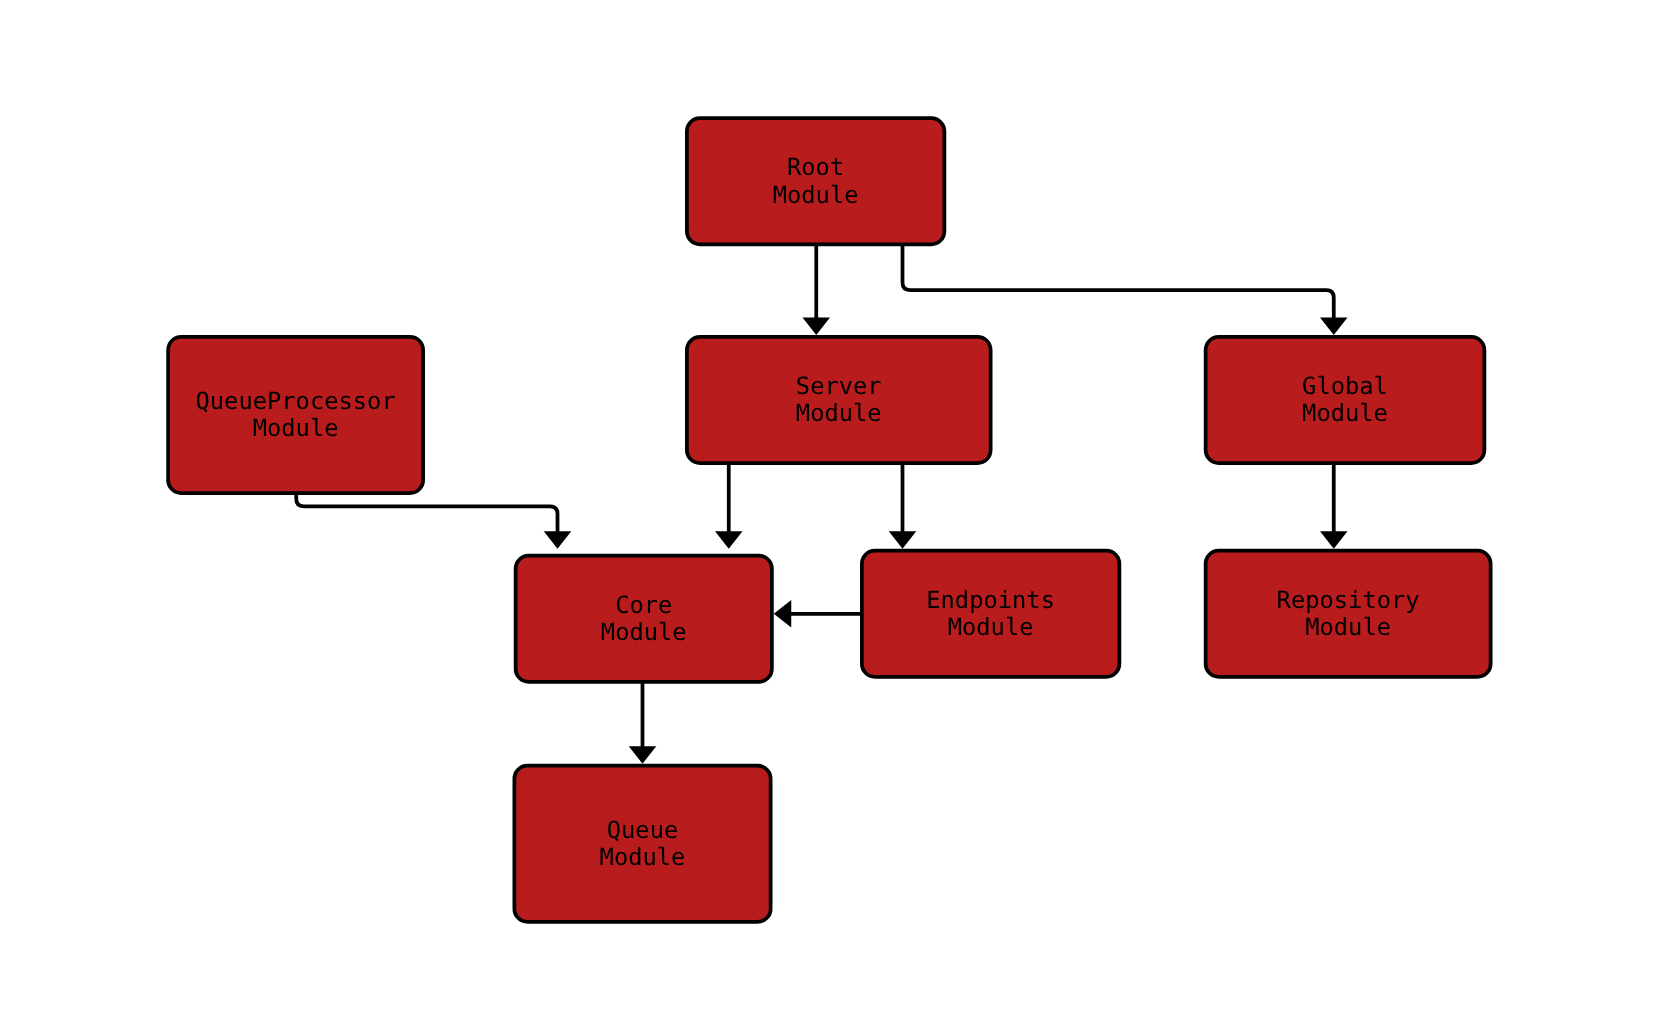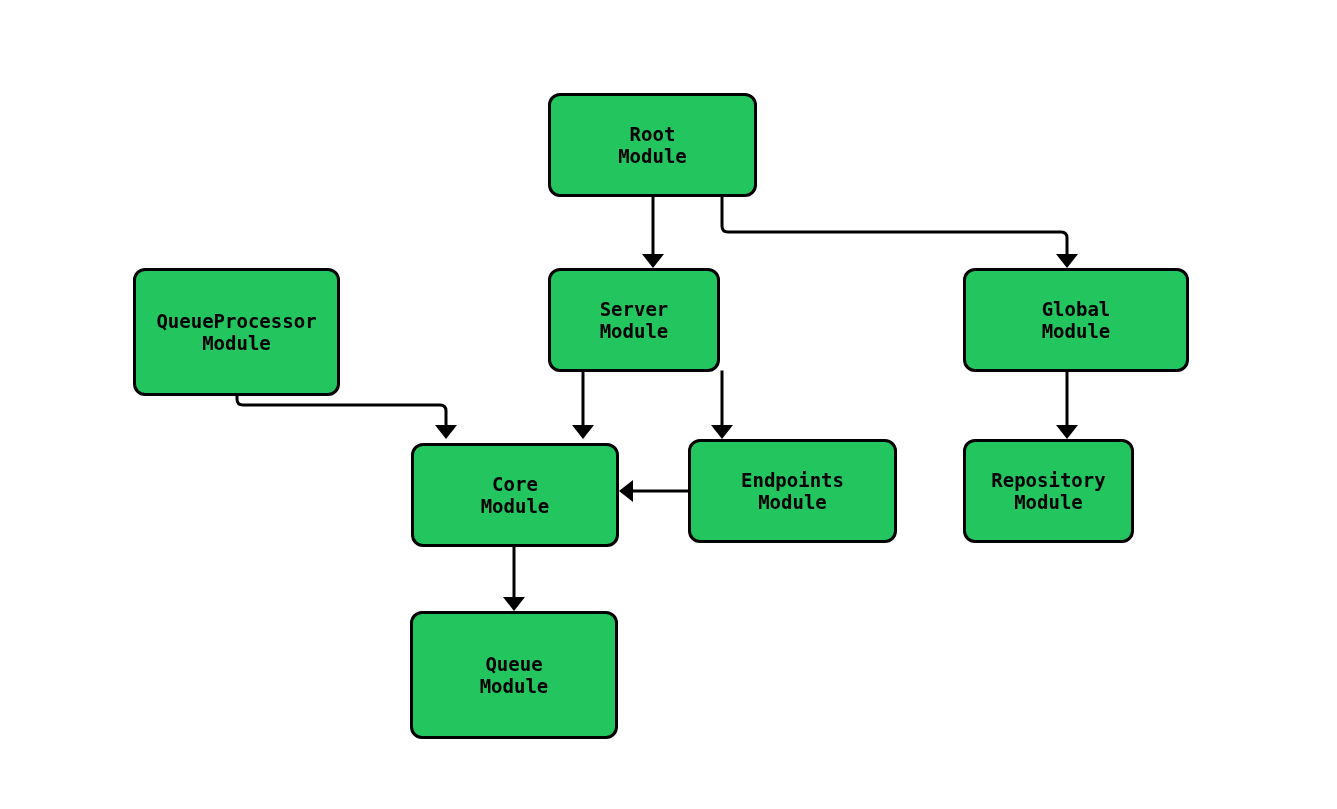--- a/index.html
+++ b/index.html
@@ -33,29 +33,29 @@
   #node-layer {
     position: absolute;
     left: 0;
     top: 0;
     width: 100%;
     height: 100%;
   }
   .node {
     position: absolute;
     box-sizing: border-box;
-    background: #22c55e;
+    background: #b91c1c;
     border: 3px solid #000000;
     border-radius: 12px;
     display: flex;
     align-items: center;
     justify-content: center;
     text-align: center;
     color: #000000;
-    font-weight: bold;
+    font-weight: normal;
     font-size: 19px;
     line-height: 22px;
   }
   .node-label span { display: block; }
 </style>
 </head>
 <body>
 
 <div id="canvas">
   <svg id="edge-layer" width="1337" height="809" viewBox="0 0 1337 809" xmlns="http://www.w3.org/2000/svg">
@@ -98,21 +98,21 @@
           <span>Root</span>
           <span>Module</span>
         </div>
       </div>
       <div class="node" style="left: 133px; top: 268px; width: 207px; height: 128px;">
         <div class="node-label">
           <span>QueueProcessor</span>
           <span>Module</span>
         </div>
       </div>
-      <div class="node" style="left: 548px; top: 268px; width: 172px; height: 104px;">
+      <div class="node" style="left: 548px; top: 268px; width: 246px; height: 104px;">
         <div class="node-label">
           <span>Server</span>
           <span>Module</span>
         </div>
       </div>
       <div class="node" style="left: 963px; top: 268px; width: 226px; height: 104px;">
         <div class="node-label">
           <span>Global</span>
           <span>Module</span>
         </div>
@@ -122,21 +122,21 @@
           <span>Core</span>
           <span>Module</span>
         </div>
       </div>
       <div class="node" style="left: 688px; top: 439px; width: 209px; height: 104px;">
         <div class="node-label">
           <span>Endpoints</span>
           <span>Module</span>
         </div>
       </div>
-      <div class="node" style="left: 963px; top: 439px; width: 171px; height: 104px;">
+      <div class="node" style="left: 963px; top: 439px; width: 231px; height: 104px;">
         <div class="node-label">
           <span>Repository</span>
           <span>Module</span>
         </div>
       </div>
       <div class="node" style="left: 410px; top: 611px; width: 208px; height: 128px;">
         <div class="node-label">
           <span>Queue</span>
           <span>Module</span>
         </div>

